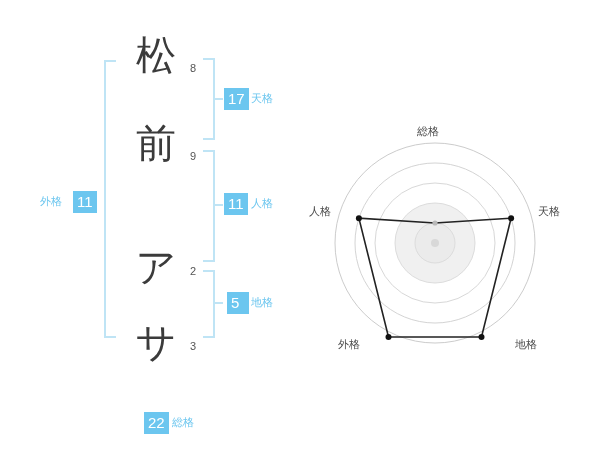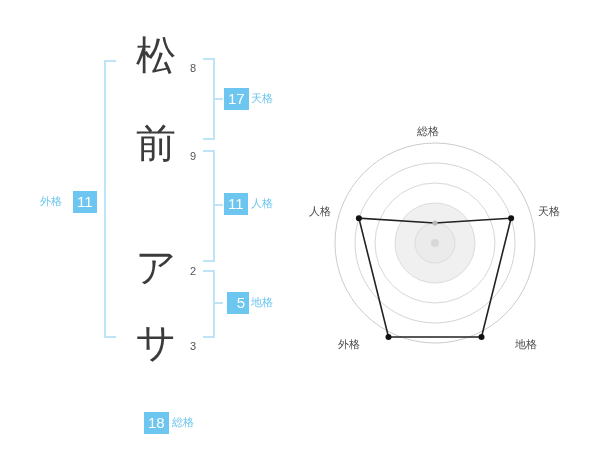--- a/index.html
+++ b/index.html
@@ -40,21 +40,21 @@
   .badge {
     position: absolute;
     height: 22px;
     min-width: 22px;
     padding: 0 4px;
     box-sizing: border-box;
     background: #6cc6ef;
     color: #ffffff;
     font-size: 15px;
     line-height: 22px;
-    text-align: right;
+    text-align: left;
     font-family: "Liberation Sans", sans-serif;
   }
   .badge-label {
     position: absolute;
     font-size: 11px;
     color: #6cc6ef;
     font-family: "DejaVu Sans", sans-serif;
     line-height: 22px;
     white-space: nowrap;
   }
@@ -124,21 +124,21 @@
 
   <div class="badge" style="left:224px; top:193px;">11</div>
   <div class="badge-label" style="left:251px; top:193px;">人格</div>
 
   <div class="badge" style="left:227px; top:292px;">5</div>
   <div class="badge-label" style="left:251px; top:292px;">地格</div>
 
   <div class="badge-label" style="left:40px; top:191px;">外格</div>
   <div class="badge" style="left:73px; top:191px;">11</div>
 
-  <div class="badge" style="left:144px; top:412px;">18</div>
+  <div class="badge" style="left:144px; top:412px;">22</div>
   <div class="badge-label" style="left:172px; top:412px;">総格</div>
 
   <div class="radar-wrap">
     <svg width="250" height="250" viewBox="0 0 250 250">
 
       <g>
         <circle cx="125" cy="125" r="100" fill="none" stroke="#cccccc" stroke-width="1"></circle>
         <circle cx="125" cy="125" r="80" fill="none" stroke="#d4d4d4" stroke-width="1"></circle>
         <circle cx="125" cy="125" r="60" fill="none" stroke="#d8d8d8" stroke-width="1"></circle>
         <circle cx="125" cy="125" r="40" fill="#f0f0f0" stroke="#dcdcdc" stroke-width="1"></circle>

